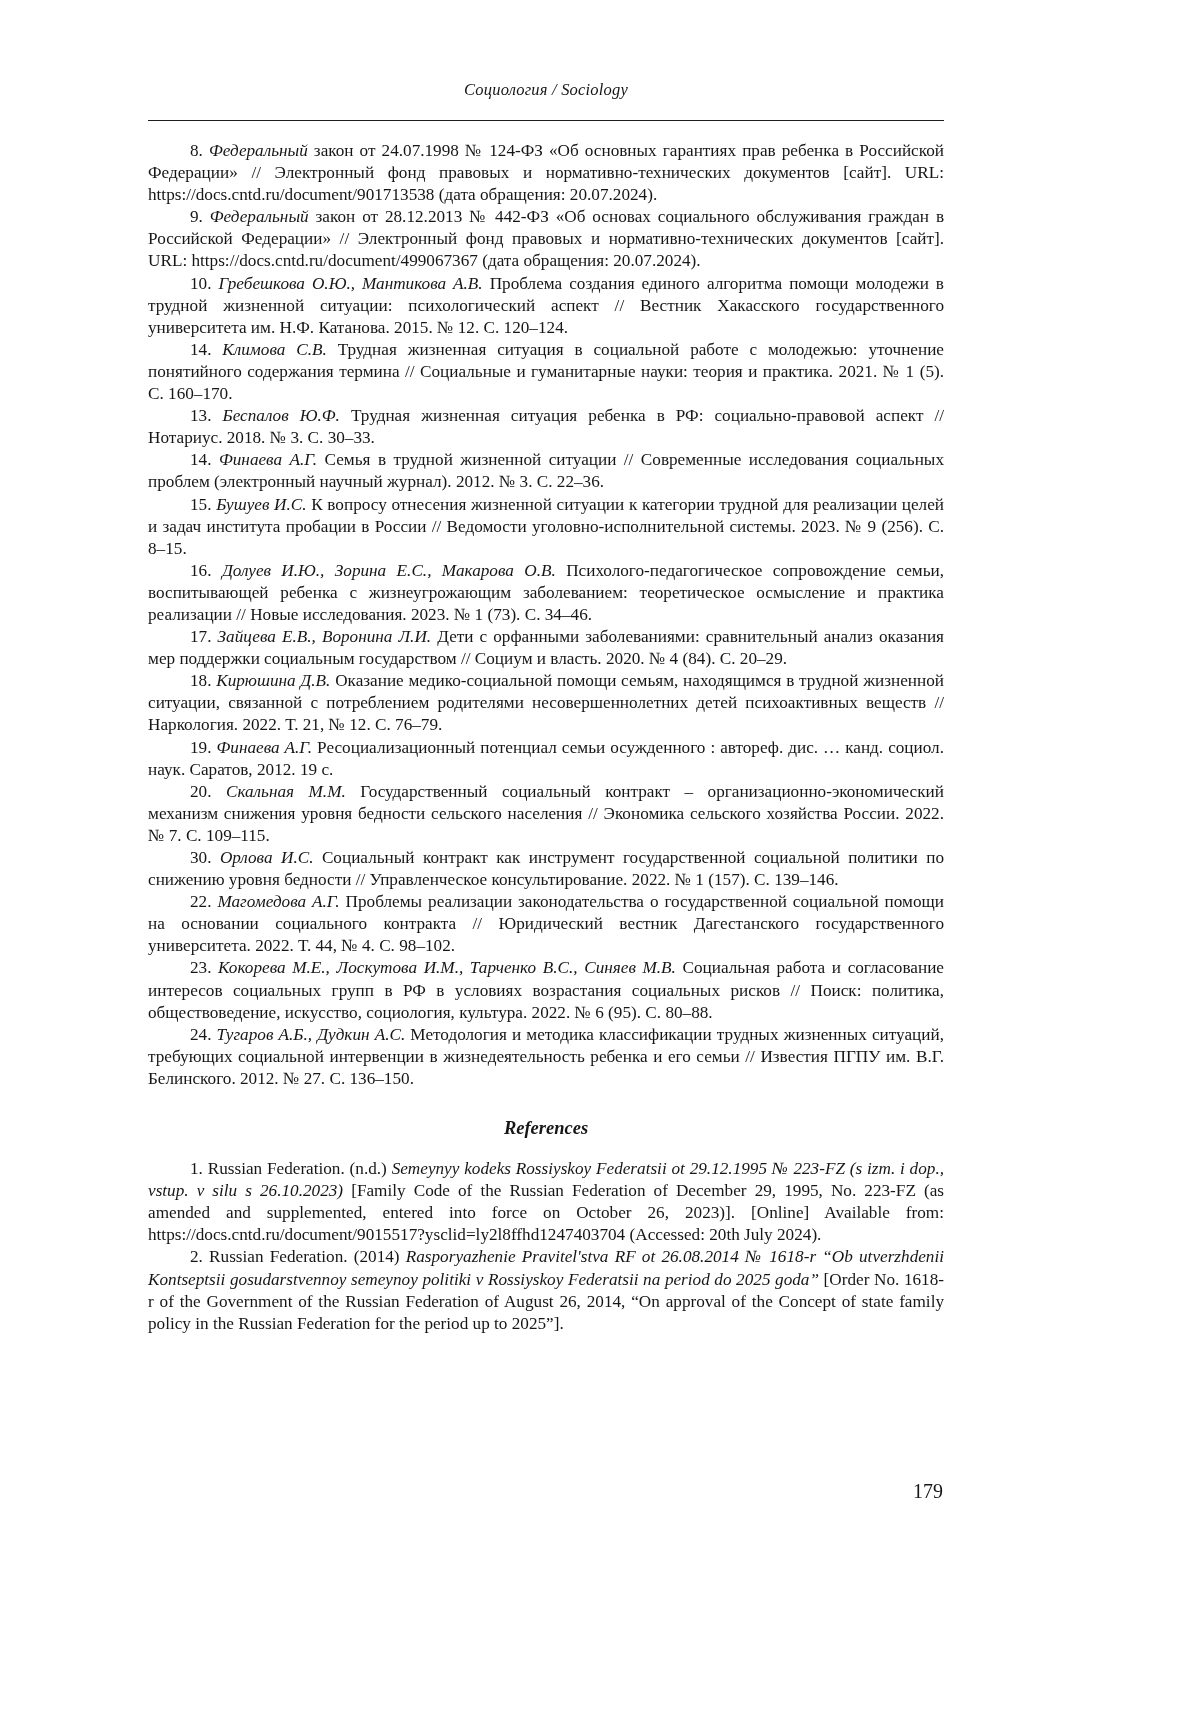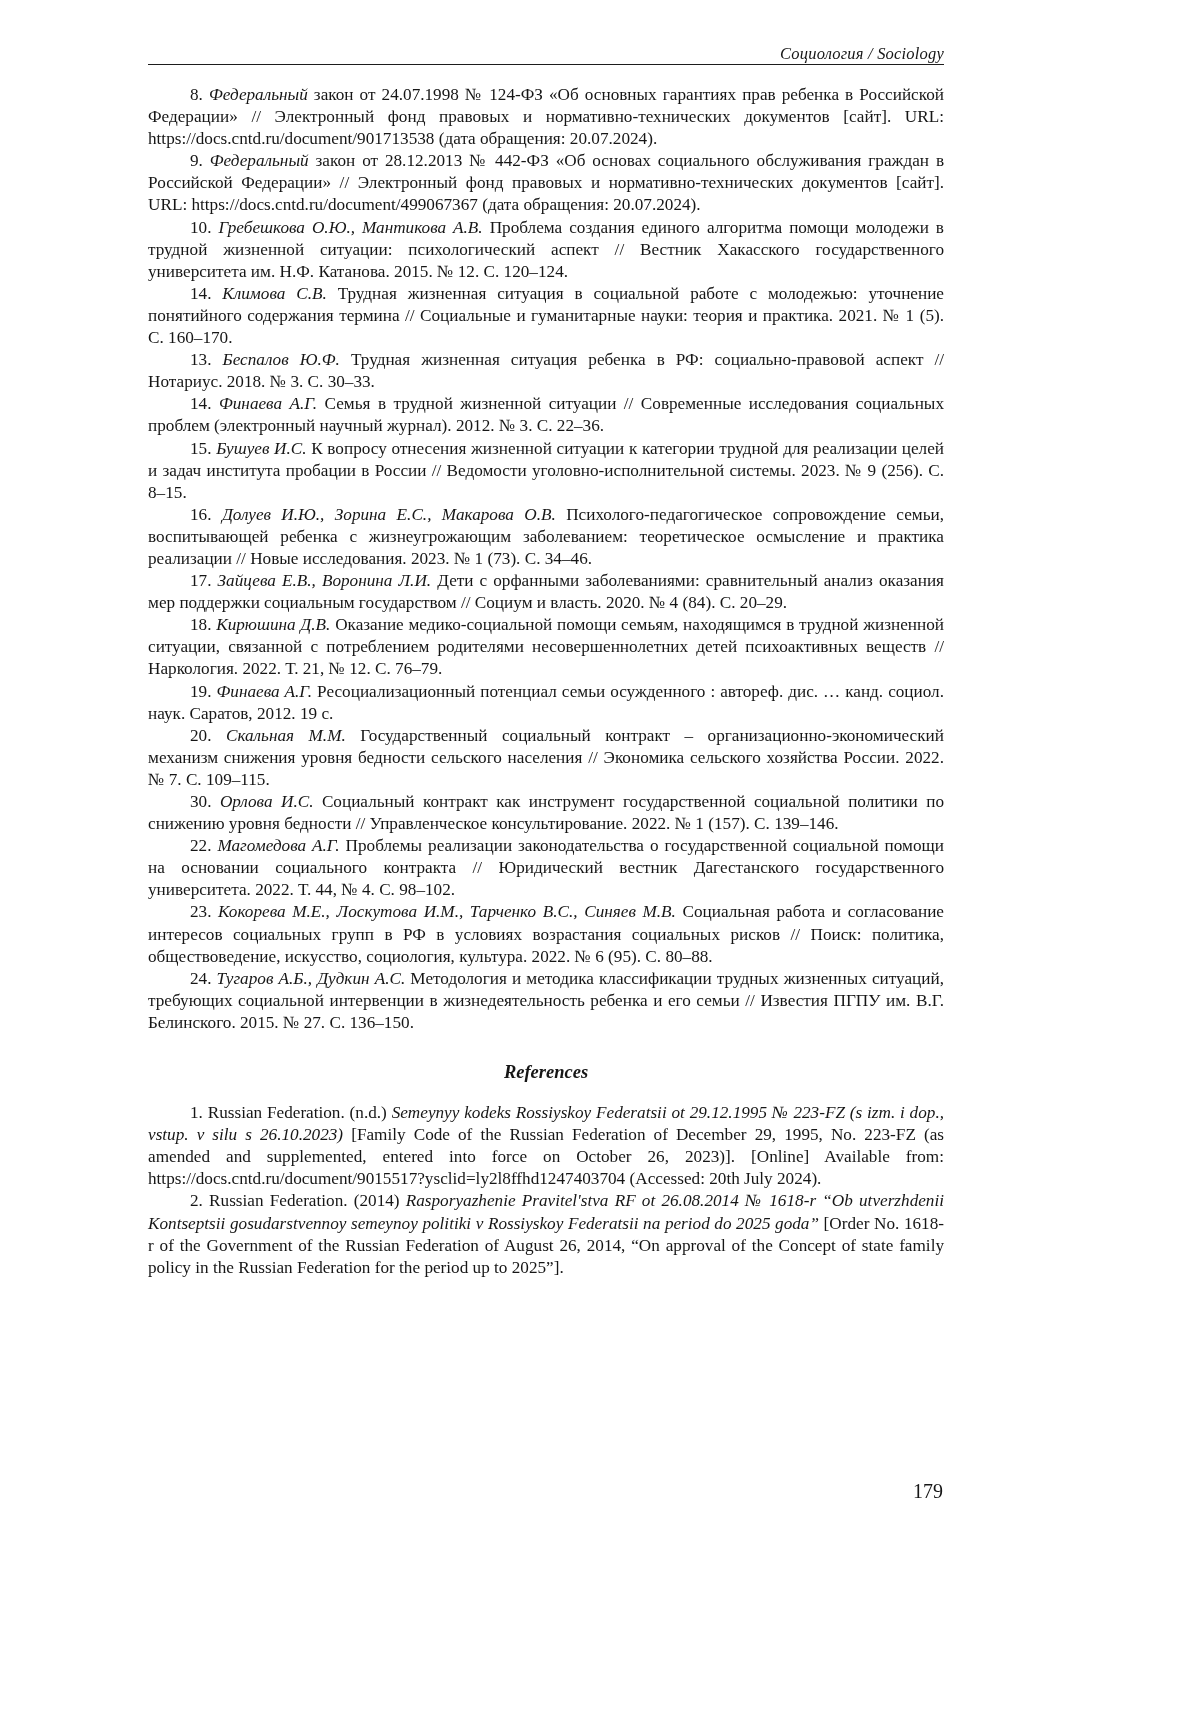--- a/index.html
+++ b/index.html
@@ -16,27 +16,27 @@
     color: #161616;
     overflow: hidden;
   }
   .content {
     position: absolute;
     left: 148px;
     top: 0;
     width: 796px;
   }
   .running-head {
-    margin-top: 44px;
-    text-align: right;
+    margin-top: 80px;
+    text-align: center;
     font-style: italic;
     font-size: 16.5px;
     letter-spacing: 0.2px;
     border-bottom: 1.6px solid #1d1d1d;
-    padding-bottom: 0;
+    padding-bottom: 20px;
   }
   .refs {
     margin-top: 19px;
     font-size: 17.2px;
     line-height: 1.285;
     text-align: justify;
     hyphens: auto;
     -webkit-hyphens: auto;
   }
   .refs p.ref {
@@ -79,21 +79,21 @@
       <p class="ref"><span>14.</span><i> Финаева А.Г.</i><span> Семья в трудной жизненной ситуации // Современные исследования социальных проблем (электронный научный журнал). 2012. № 3. С. 22–36.</span></p>
       <p class="ref"><span>15.</span><i> Бушуев И.С.</i><span> К вопросу отнесения жизненной ситуации к категории трудной для реализации целей и задач института пробации в России // Ведомости уголовно-исполнительной системы. 2023. № 9 (256). С. 8–15.</span></p>
       <p class="ref"><span>16.</span><i> Долуев И.Ю., Зорина Е.С., Макарова О.В.</i><span> Психолого-педагогическое сопровождение семьи, воспитывающей ребенка с жизнеугрожающим заболеванием: теоретическое осмысление и практика реализации // Новые исследования. 2023. № 1 (73). С. 34–46.</span></p>
       <p class="ref"><span>17.</span><i> Зайцева Е.В., Воронина Л.И.</i><span> Дети с орфанными заболеваниями: сравнительный анализ оказания мер поддержки социальным государством // Социум и власть. 2020. № 4 (84). С. 20–29.</span></p>
       <p class="ref"><span>18.</span><i> Кирюшина Д.В.</i><span> Оказание медико-социальной помощи семьям, находящимся в трудной жизненной ситуации, связанной с потреблением родителями несовершеннолетних детей психоактивных веществ // Наркология. 2022. Т. 21, № 12. С. 76–79.</span></p>
       <p class="ref"><span>19.</span><i> Финаева А.Г.</i><span> Ресоциализационный потенциал семьи осужденного : автореф. дис. … канд. социол. наук. Саратов, 2012. 19 с.</span></p>
       <p class="ref"><span>20.</span><i> Скальная М.М.</i><span> Государственный социальный контракт – организационно-экономический механизм снижения уровня бедности сельского населения // Экономика сельского хозяйства России. 2022. № 7. С. 109–115.</span></p>
       <p class="ref"><span>30.</span><i> Орлова И.С.</i><span> Социальный контракт как инструмент государственной социальной политики по снижению уровня бедности // Управленческое консультирование. 2022. № 1 (157). С. 139–146.</span></p>
       <p class="ref"><span>22.</span><i> Магомедова А.Г.</i><span> Проблемы реализации законодательства о государственной социальной помощи на основании социального контракта // Юридический вестник Дагестанского государственного университета. 2022. Т. 44, № 4. С. 98–102.</span></p>
       <p class="ref"><span>23.</span><i> Кокорева М.Е., Лоскутова И.М., Тарченко В.С., Синяев М.В.</i><span> Социальная работа и согласование интересов социальных групп в РФ в условиях возрастания социальных рисков // Поиск: политика, обществоведение, искусство, социология, культура. 2022. № 6 (95). С. 80–88.</span></p>
-      <p class="ref"><span>24.</span><i> Тугаров А.Б., Дудкин А.С.</i><span> Методология и методика классификации трудных жизненных ситуаций, требующих социальной интервенции в жизнедеятельность ребенка и его семьи // Известия ПГПУ им. В.Г. Белинского. 2015. № 27. С. 136–150.</span></p>
+      <p class="ref"><span>24.</span><i> Тугаров А.Б., Дудкин А.С.</i><span> Методология и методика классификации трудных жизненных ситуаций, требующих социальной интервенции в жизнедеятельность ребенка и его семьи // Известия ПГПУ им. В.Г. Белинского. 2012. № 27. С. 136–150.</span></p>
     </div>
 
     <h2 class="refs-heading">References</h2>
 
     <div class="refs" lang="en" style="margin-top:0;">
       <p class="ref"><span>1. Russian Federation. (n.d.)</span><i> Semeynyy kodeks Rossiyskoy Federatsii ot 29.12.1995 № 223-FZ (s izm. i dop., vstup. v silu s 26.10.2023)</i><span> [Family Code of the Russian Federation of December 29, 1995, No. 223-FZ (as amended and supplemented, entered into force on October 26, 2023)]. [Online] Available from: https://docs.cntd.ru/document/9015517?ysclid=ly2l8ffhd1247403704 (Accessed: 20th July 2024).</span></p>
       <p class="ref"><span>2. Russian Federation. (2014)</span><i> Rasporyazhenie Pravitel'stva RF ot 26.08.2014 № 1618-r “Ob utverzhdenii Kontseptsii gosudarstvennoy semeynoy politiki v Rossiyskoy Federatsii na period do 2025 goda”</i><span> [Order No. 1618-r of the Government of the Russian Federation of August 26, 2014, “On approval of the Concept of state family policy in the Russian Federation for the period up to 2025”].</span></p>
     </div>
 
   </div>

